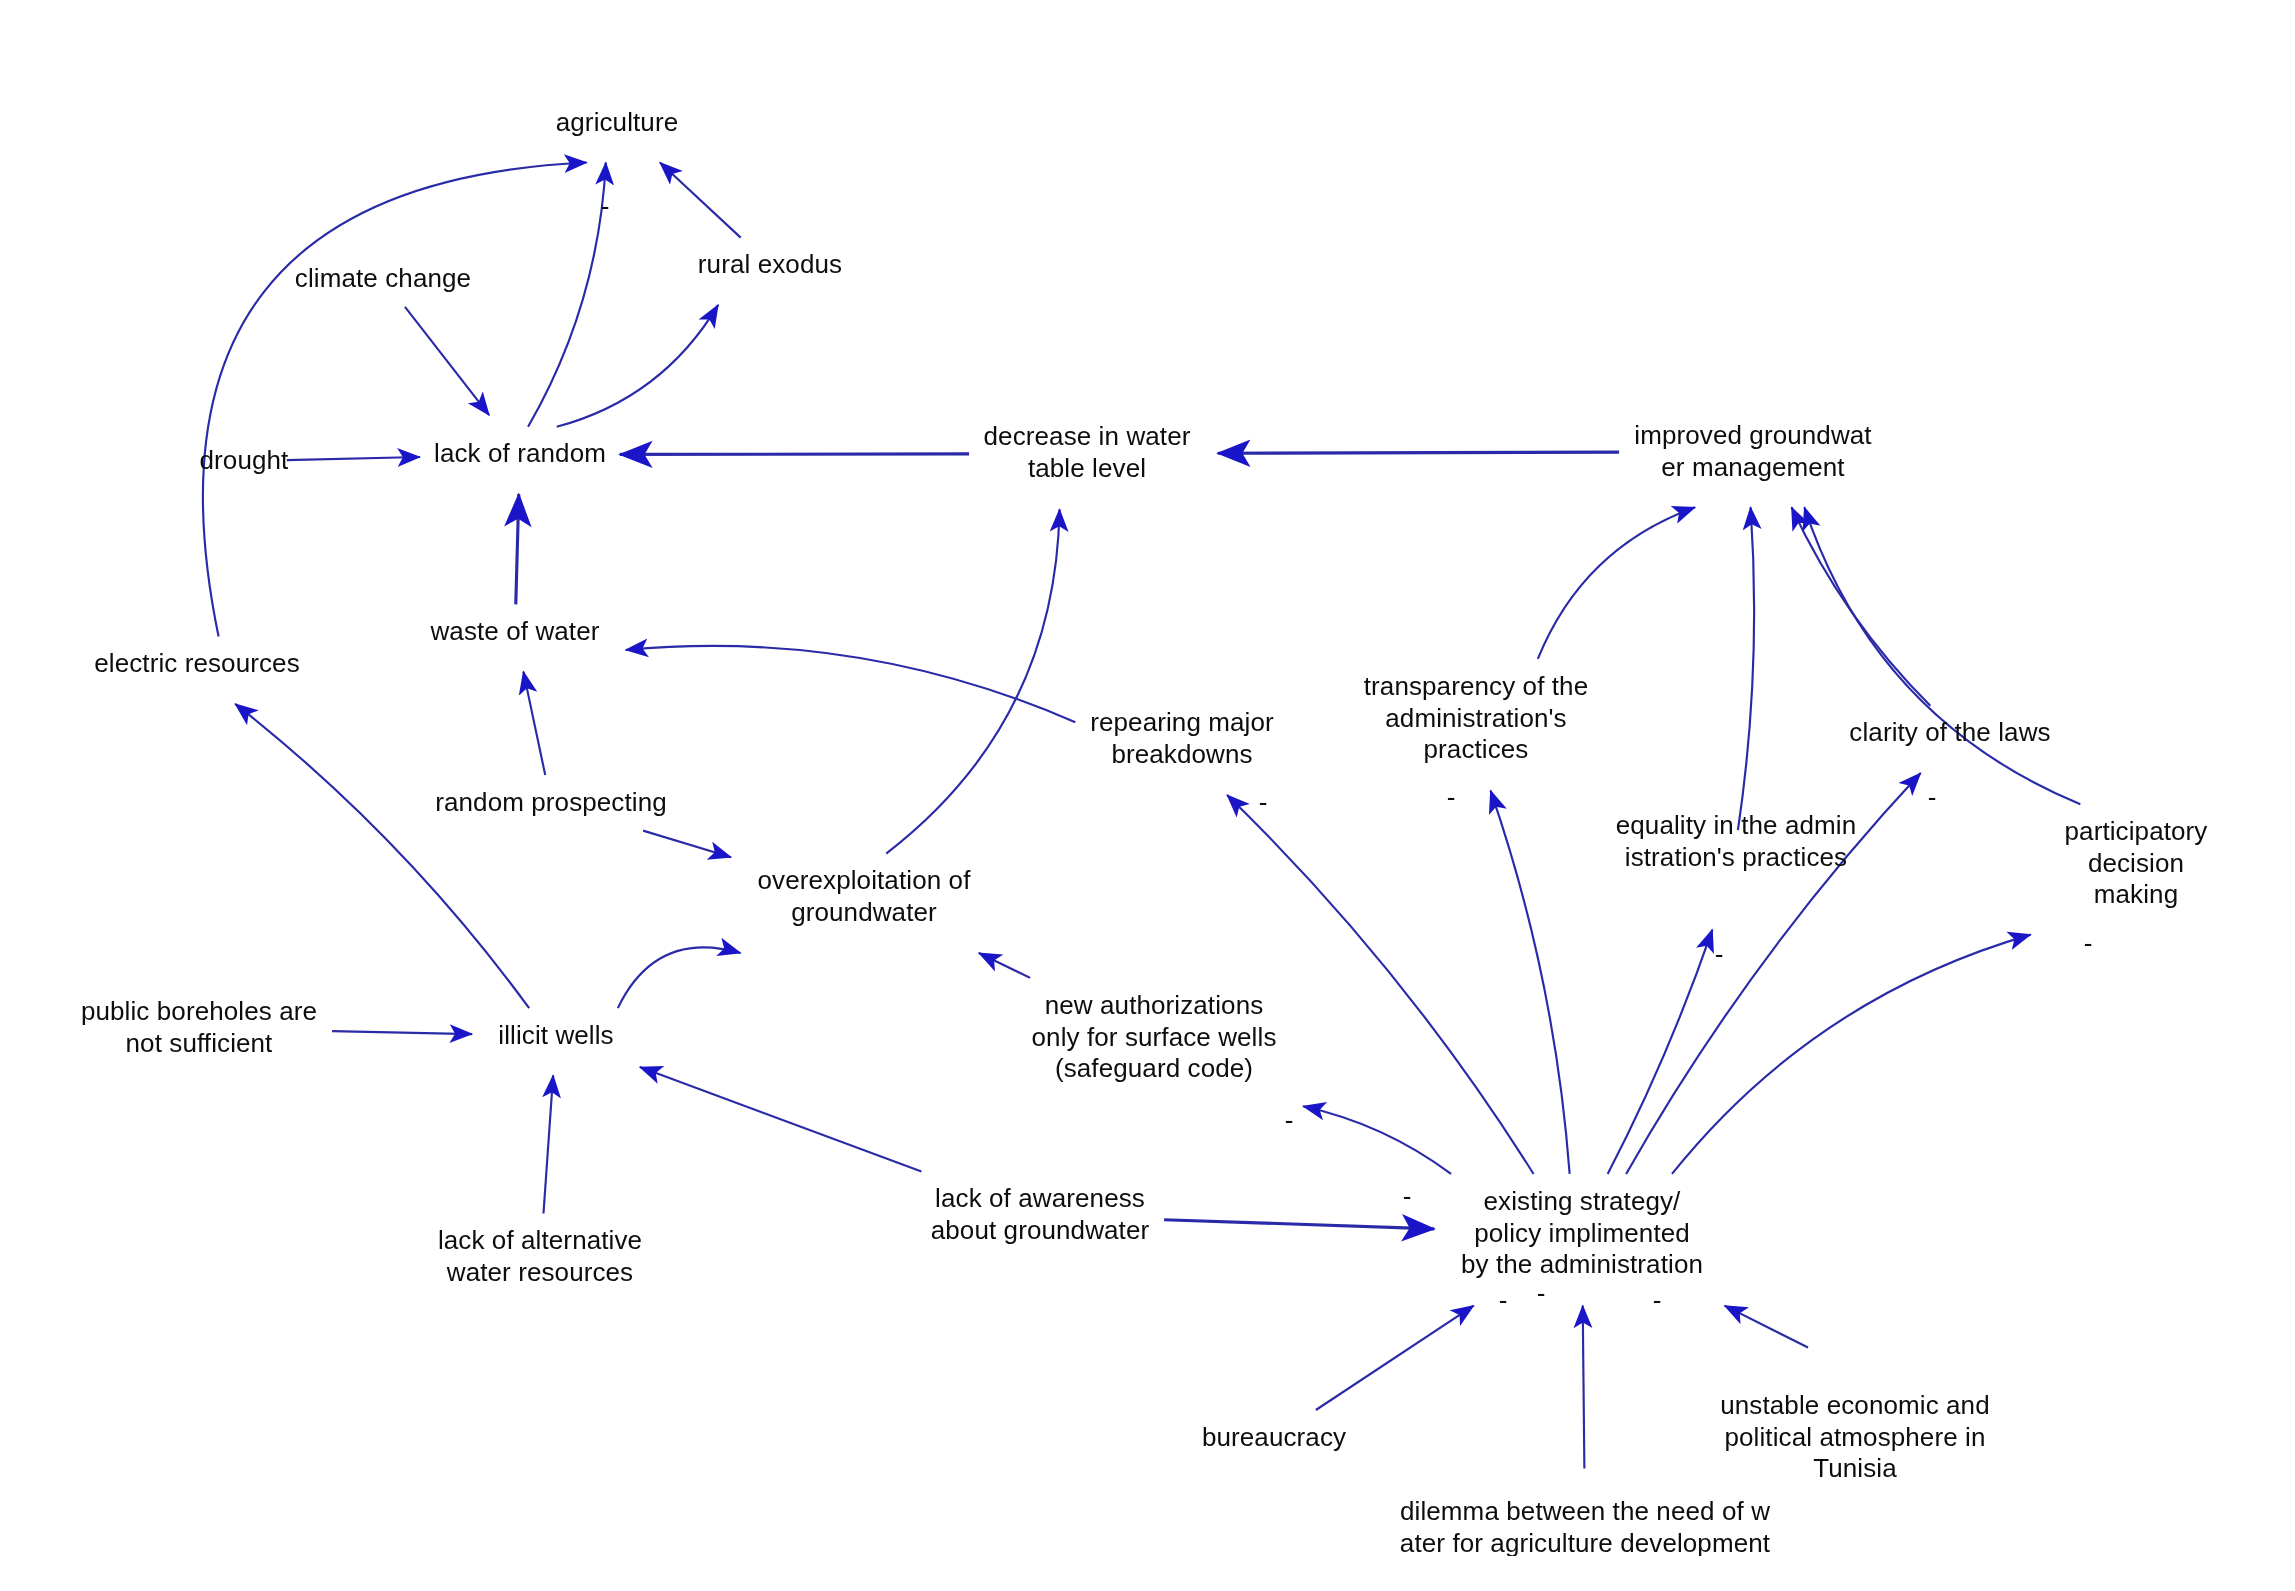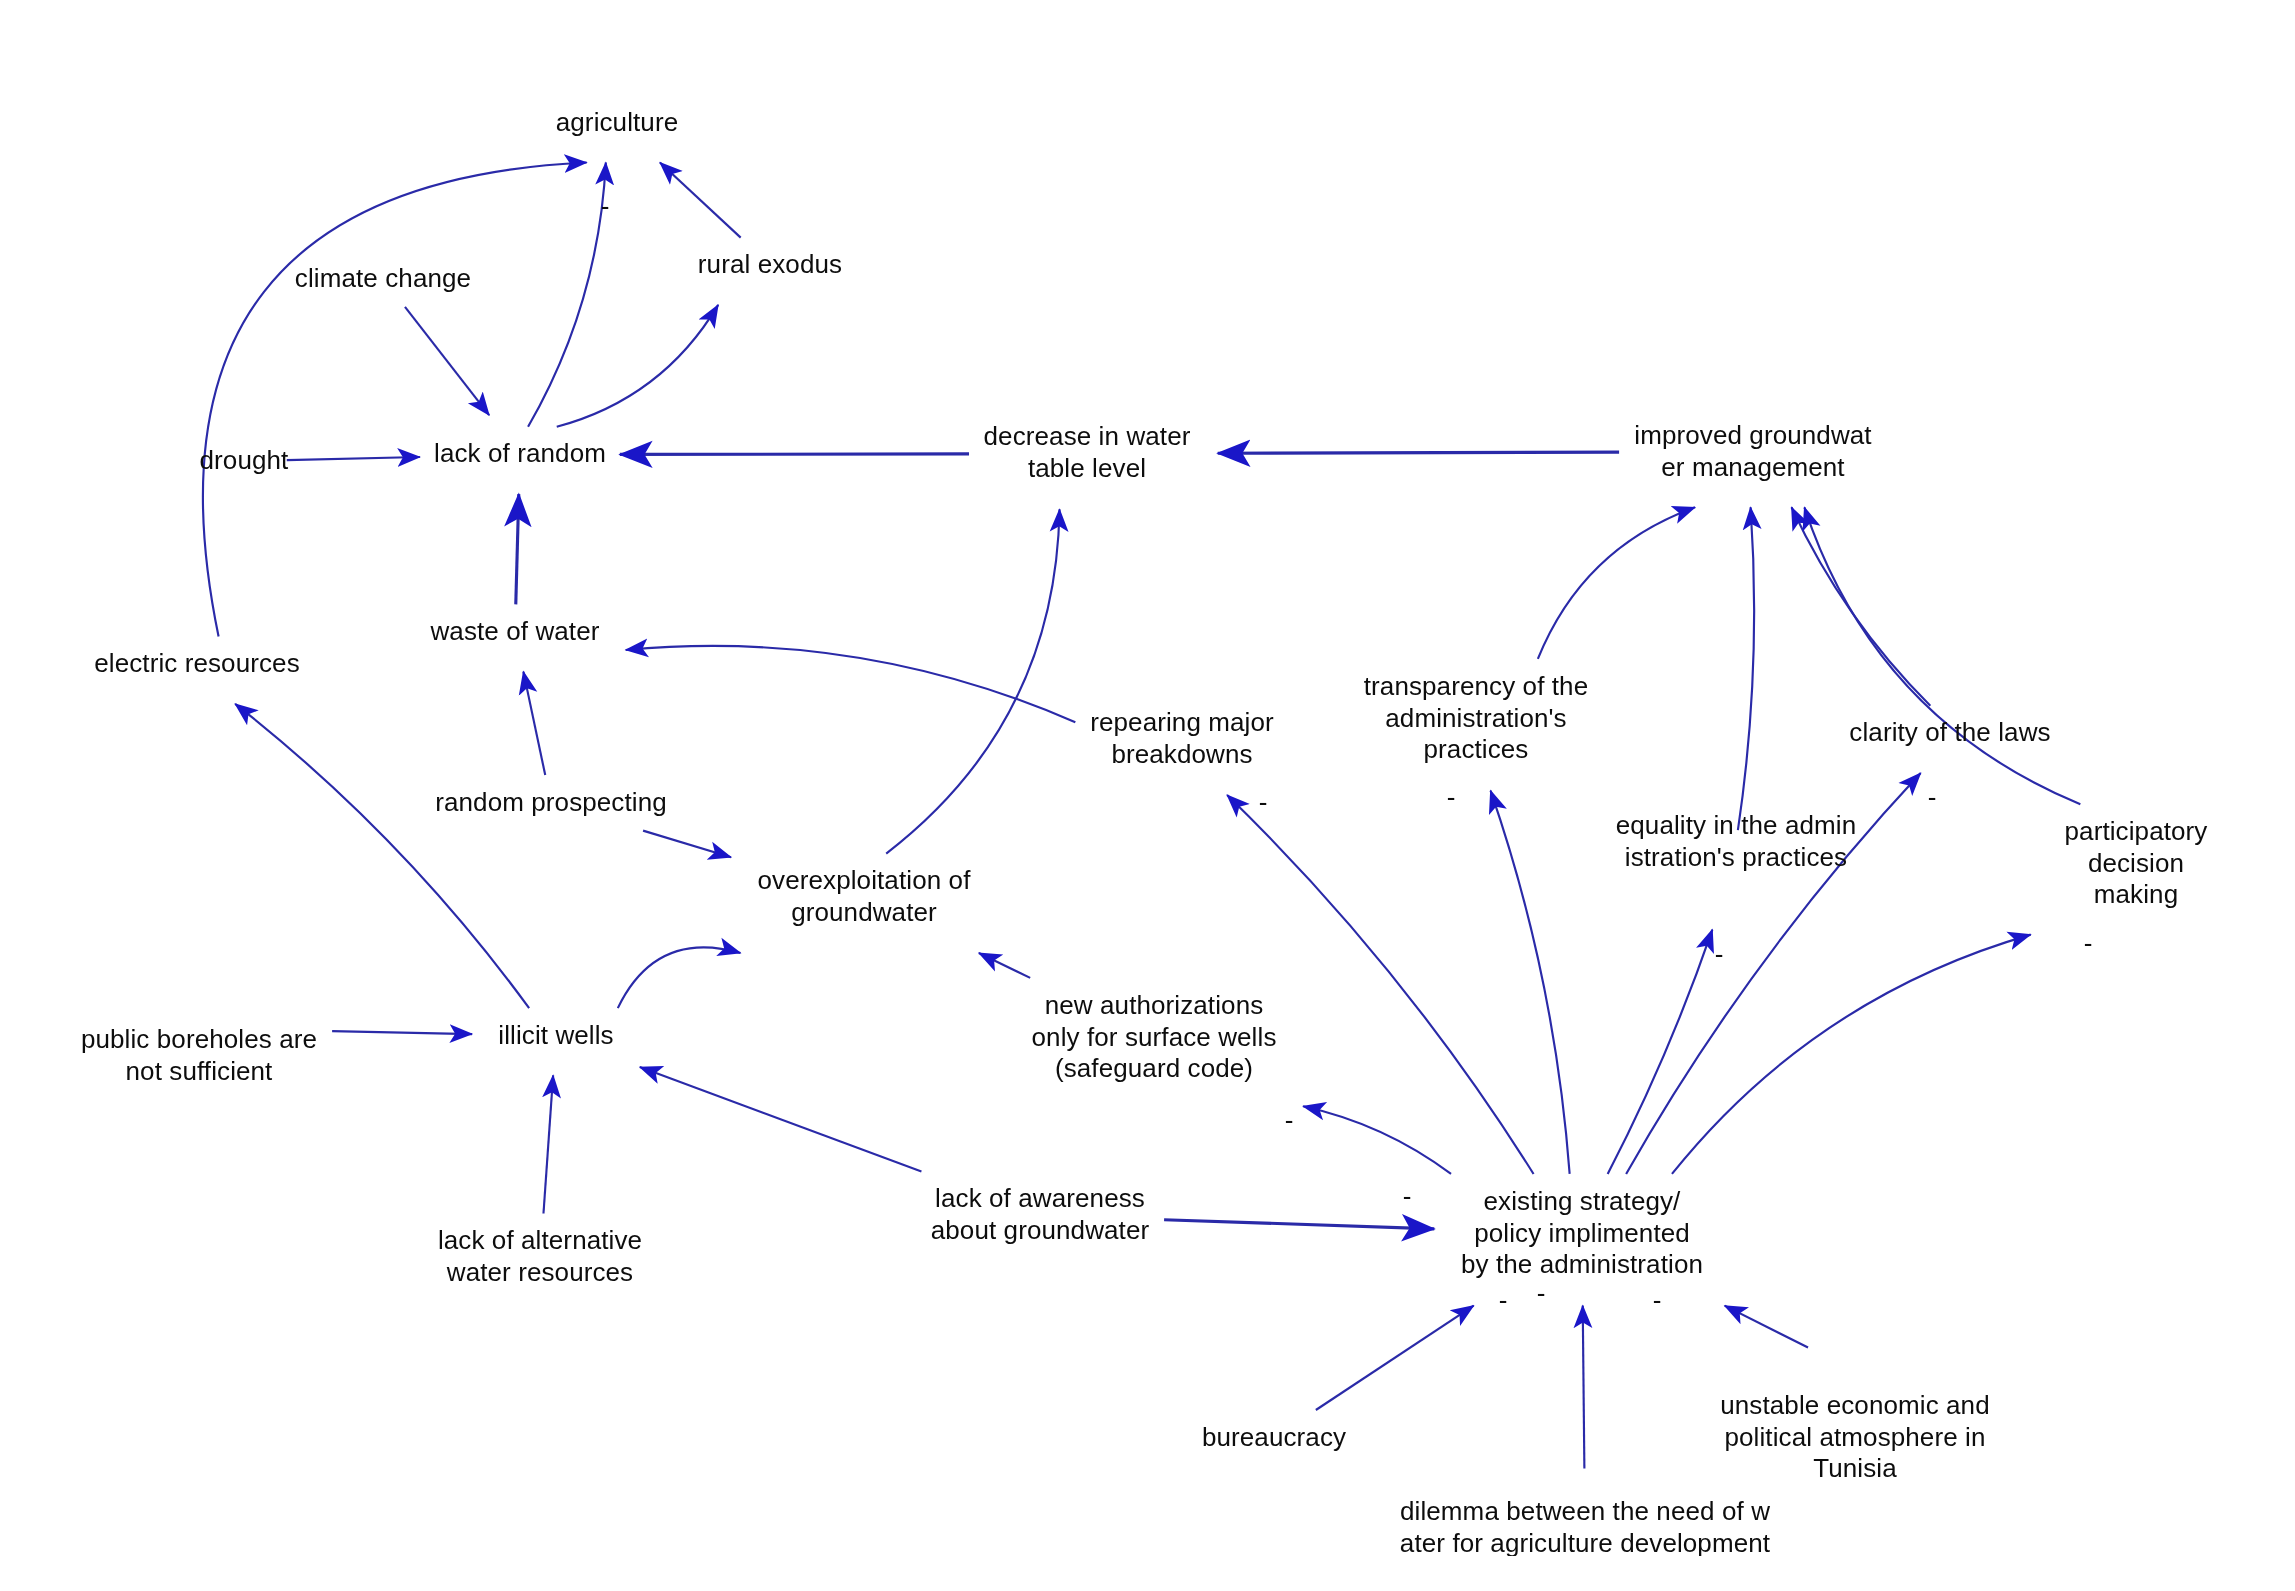--- a/index.html
+++ b/index.html
@@ -121,21 +121,21 @@
 administration's
 practices</div>
       <div class="node" style="left: 1950px; top: 733px;">clarity of the laws</div>
       <div class="node" style="left: 1736px; top: 842px;">equality in the admin
 istration's practices</div>
       <div class="node" style="left: 2136px; top: 864px;">participatory
 decision making</div>
       <div class="node" style="left: 551px; top: 803px;">random prospecting</div>
       <div class="node" style="left: 864px; top: 897px;">overexploitation of
 groundwater</div>
-      <div class="node" style="left: 199px; top: 1028px; margin-top: 28px;">public boreholes are
+      <div class="node" style="left: 199px; top: 1028px;">public boreholes are
 not sufficient</div>
       <div class="node" style="left: 556px; top: 1036px;">illicit wells</div>
       <div class="node" style="left: 1154px; top: 1038px;">new authorizations
 only for surface wells
 (safeguard code)</div>
       <div class="node" style="left: 1040px; top: 1215px;">lack of awareness
 about groundwater</div>
       <div class="node" style="left: 1582px; top: 1234px;">existing strategy/
 policy implimented
 by the administration</div>

